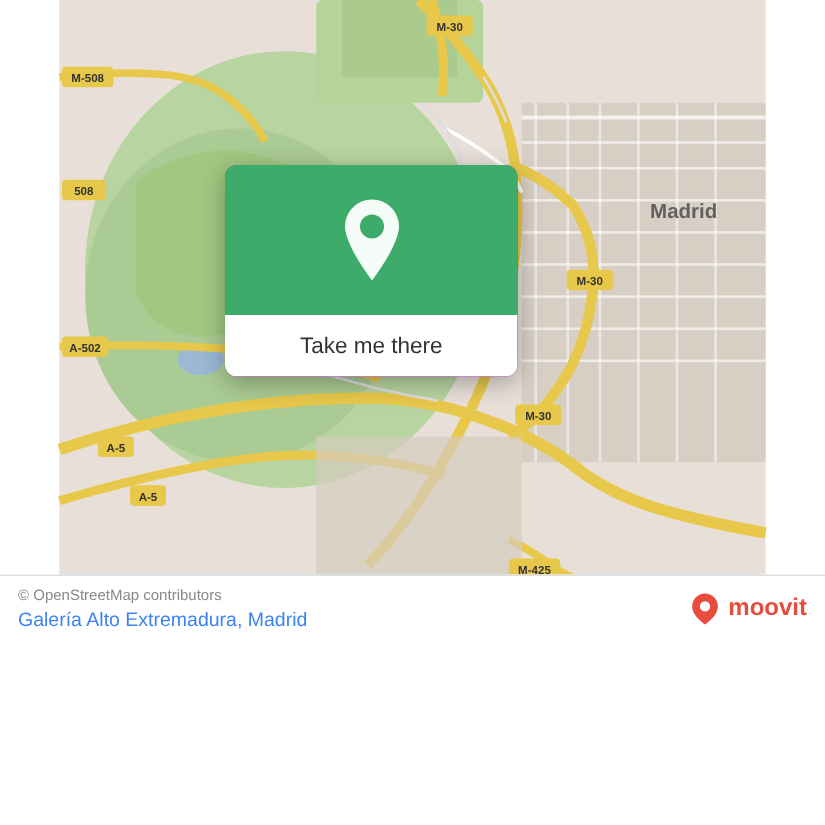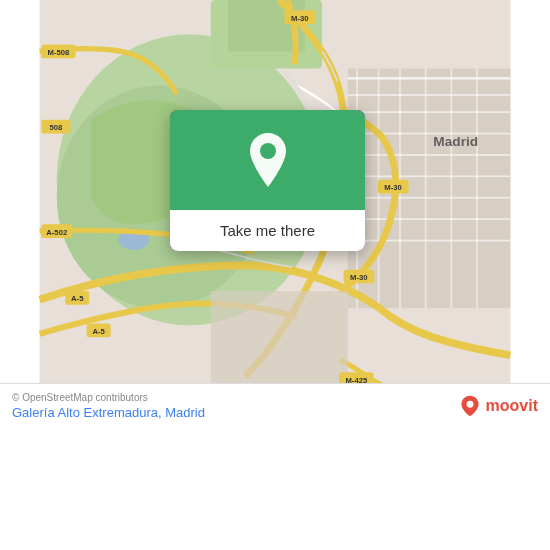--- a/index.html
+++ b/index.html
@@ -33,21 +33,20 @@
       position: absolute;
       top: 110px;
       left: 150px;
       width: 195px;
       background: #a21caf;
       border-radius: 8px;
       box-shadow: 0 4px 16px rgba(0,0,0,0.3);
       overflow: hidden;
       display: flex;
       flex-direction: column;
-      margin-left: 20px;
     }
 
     #card-map-icon {
       background: #3dab6a;
       height: 100px;
       display: flex;
       align-items: center;
       justify-content: center;
     }
 

